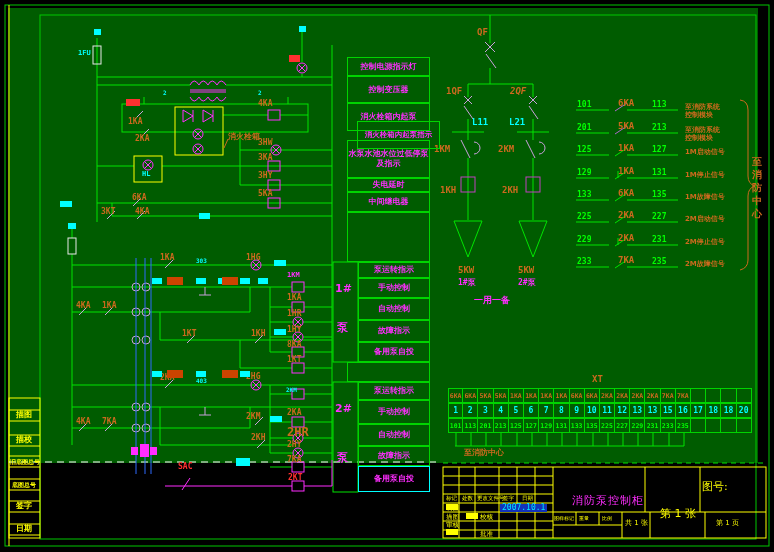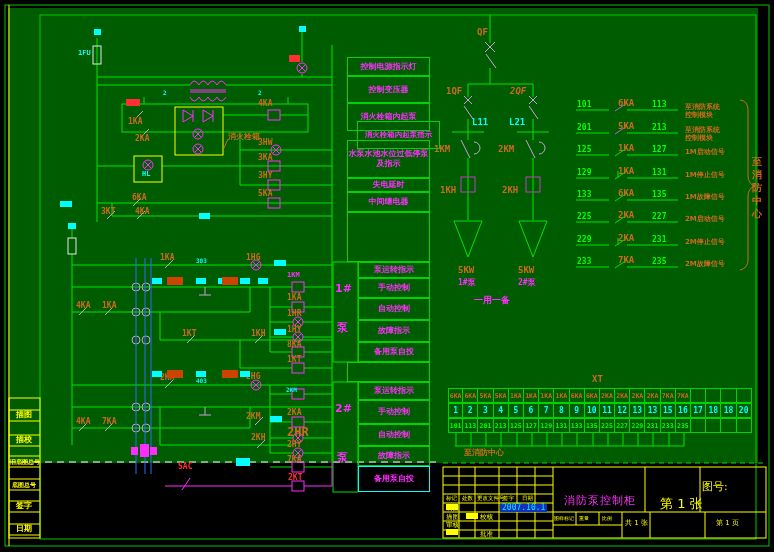--- a/index.html
+++ b/index.html
@@ -28,21 +28,21 @@
   .xt-cell{box-sizing:border-box;width:15.2px;height:15px;border-right:1px solid #00d400;
         border-top:1px solid #00d400;border-bottom:1px solid #00d400;display:flex;
         align-items:center;justify-content:center;font-family:"DejaVu Sans Mono",monospace;
         font-weight:bold;overflow:hidden;}
   .xt-row .xt-cell:first-child{border-left:1px solid #00d400;}
   .xt-ka{color:#cc6a1e;font-size:6.5px;}
   .xt-num{color:#00ffff;font-size:8px;}
   .xt-term{color:#00ff00;font-size:6.5px;}
   .tb{position:absolute;color:#ffff00;line-height:1;font-weight:normal;}
   .tb-date{background:#1133bb;color:#00eaff;padding:0 2px;}
-  .tb-title{color:#ff2dff;text-align:center;letter-spacing:1px;}
+  .tb-title{color:#ff2dff;text-align:right;letter-spacing:1px;}
 </style>
 </head>
 <body>
 
 <div id="app">
   <div id="canvas-green"></div>
 
   <svg class="layer" width="774" height="552">
 
     <g stroke="#00c800" fill="none">
@@ -613,16 +613,16 @@
     <span class="tb" style="left:446px;top:514px;font-size:6.5px">描图</span>
     <span class="tb" style="left:446px;top:522px;font-size:6.5px">审核</span>
     <span class="tb" style="left:480px;top:514px;font-size:6.5px">校核</span>
     <span class="tb" style="left:480px;top:531px;font-size:6.5px">批准</span>
     <span class="tb tb-title" style="left:556px;top:495px;width:88px;font-size:11px">消防泵控制柜</span>
     <span class="tb" style="left:702px;top:481px;font-size:11px">图号:</span>
     <span class="tb" style="left:554px;top:516px;font-size:5px">图样标记</span>
     <span class="tb" style="left:579px;top:516px;font-size:5px">重量</span>
     <span class="tb" style="left:602px;top:516px;font-size:5px">比例</span>
     <span class="tb" style="left:625px;top:520px;font-size:7px">共 1 张</span>
-    <span class="tb" style="left:660px;top:497px;font-size:13px">第 1 张</span>
+    <span class="tb" style="left:660px;top:508px;font-size:11px">第 1 张</span>
     <span class="tb" style="left:716px;top:520px;font-size:7px">第 1 页</span>
   </div>
 </div>
 
 </body></html>

